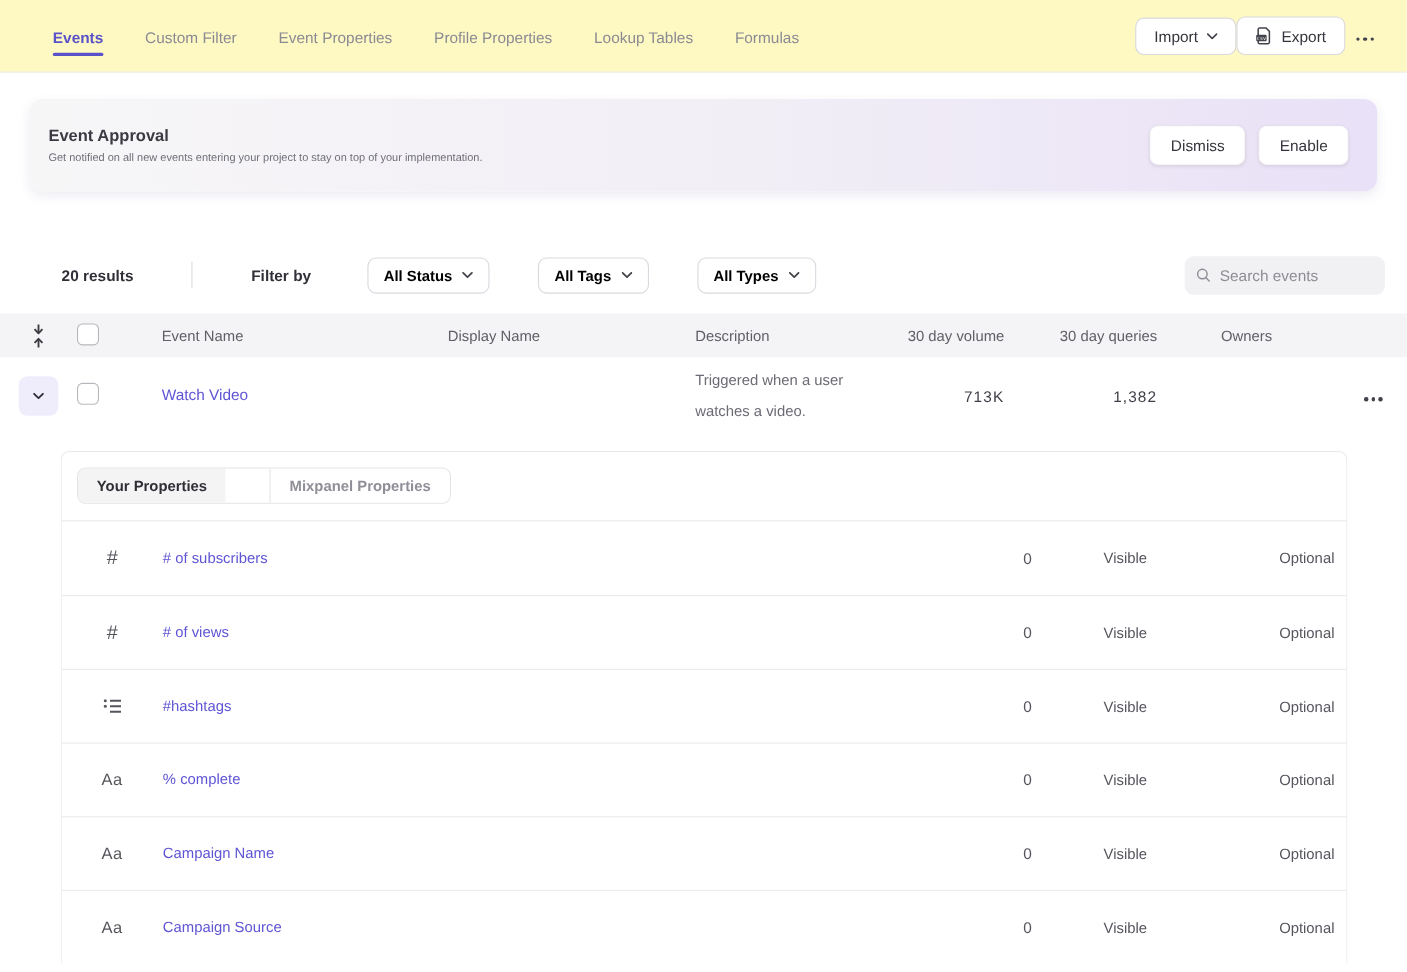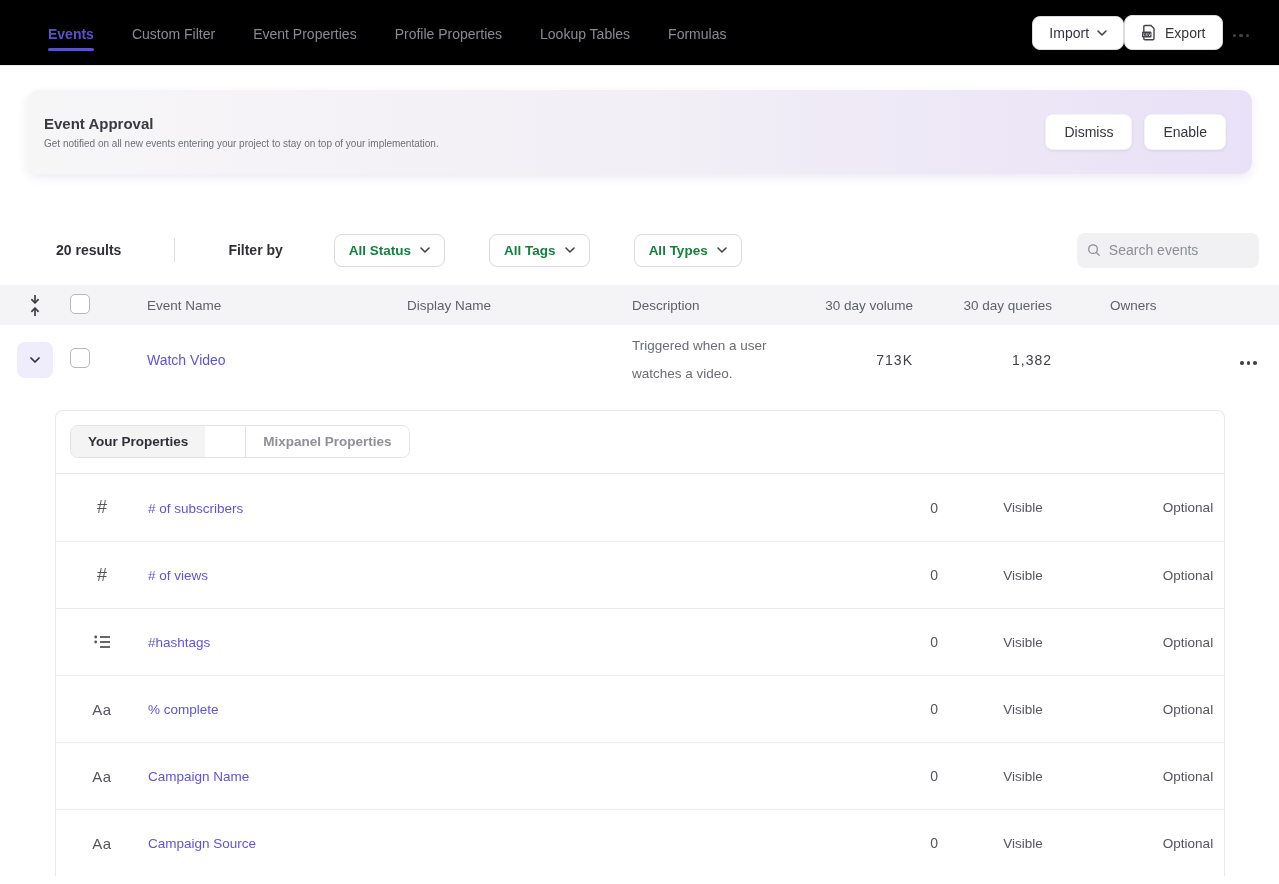--- a/index.html
+++ b/index.html
@@ -1,21 +1,21 @@
 <!DOCTYPE html>
 <html><head>
 <meta charset="utf-8">
 <style>
   * { margin:0; padding:0; box-sizing:border-box; }
   html,body { width:1279px; height:884px; overflow:hidden; background:#fff;
     font-family:"Liberation Sans", sans-serif; color:#3b3b43; }
 
   
   .topnav { height:66px; display:flex; align-items:center; padding:0 20px 0 48px;
-    border-bottom:1px solid #ececee; background:#000000; }
+    border-bottom:1px solid #ececee; background:#fef9c3; }
   .tabs { display:flex; gap:38px; align-items:center; flex:1; }
   .tab { position:relative; font-size:14px; color:#8a8a93; padding:23px 0 20px;
     cursor:pointer; white-space:nowrap; }
   .tab.active { color:#5a52c8; font-weight:700; }
   .tab.active::after { content:""; position:absolute; left:0; right:0; bottom:11px;
     height:3px; border-radius:3px; background:#5a52c8; }
   .nav-actions { display:flex; align-items:center; }
   .btn { display:inline-flex; align-items:center; gap:8px; background:#fff;
     border:1px solid #d9d9df; border-radius:8px; padding:8px 16px; font-size:14px;
     color:#35353d; cursor:pointer; font-weight:500; }
@@ -36,21 +36,21 @@
     padding:9px 18px; font-size:14px; font-weight:500; color:#35353d; cursor:pointer;
     box-shadow:0 1px 3px rgba(0,0,0,0.08); }
 
   
   .filter-row { margin:58px 20px 0 56px; display:flex; align-items:center; height:36px;gap:29px; }
   .results { font-size:14px; font-weight:700; color:#303038; }
   .vdiv { width:1px; height:24px; background:#dcdce1; margin:0 24px; }
   .filter-by { font-size:14px; font-weight:700; color:#303038; margin-right:22px; }
   .dropdown { display:inline-flex; align-items:center; gap:9px; border:1px solid #d9d9df;
     border-radius:8px; background:#fff; padding:8px 14px; font-size:13.5px;
-    font-weight:700; color:#15803d; margin-right:15px; cursor:pointer; }
+    font-weight:700; color:#000000; margin-right:15px; cursor:pointer; }
   .search-wrap { margin-left:auto; background:#f1f1f3; border-radius:8px; height:35px;
     width:182px; display:flex; align-items:center; padding:0 10px; }
   .search-wrap input { border:none; outline:none; background:transparent; font-size:14px;
     color:#3b3b43; width:100%; margin-left:8px; font-family:"Liberation Sans",sans-serif; }
   .search-wrap input::placeholder { color:#8d8d96; }
 
   
   .tbl-grid { display:grid;
     grid-template-columns:70px 60px 260px 225px 190px 115px 139px 141px 1fr; }
   .tbl-head { margin-top:17px; background:#f4f4f6; height:40px; align-items:center;

